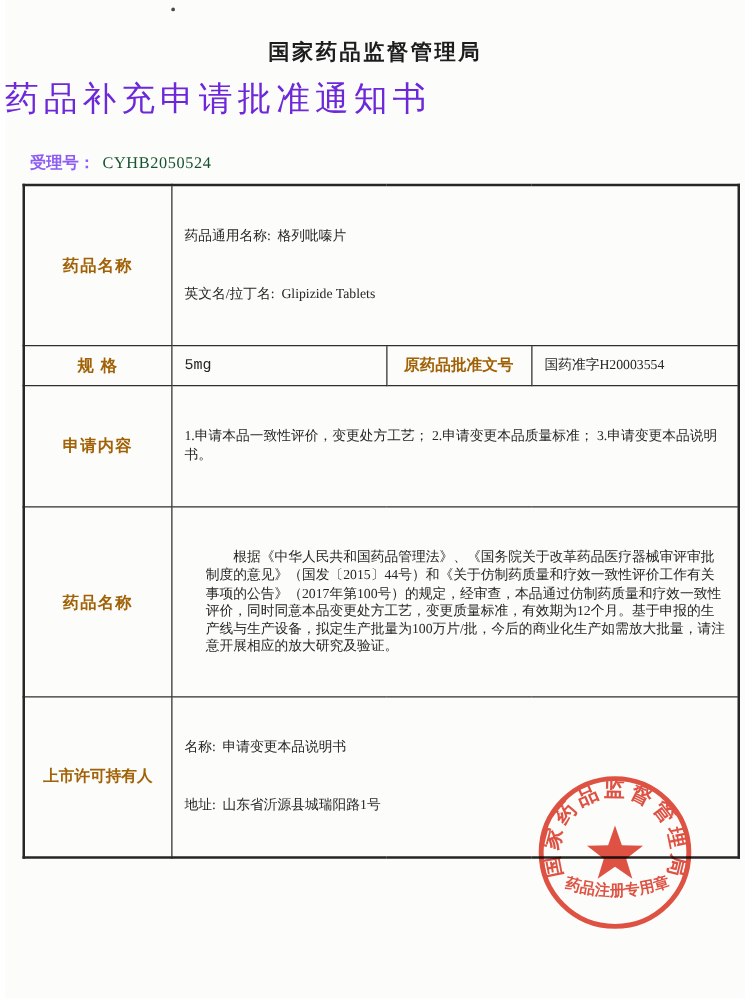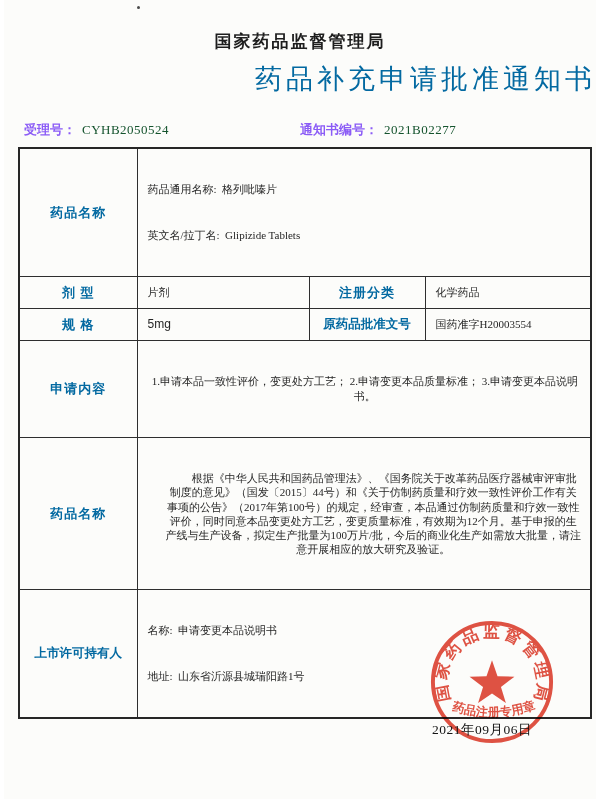--- a/index.html
+++ b/index.html
@@ -9,22 +9,22 @@
     font-family:"Liberation Serif","DejaVu Serif",serif; color:#232323;
   }
   .speck { position:absolute; left:133px; top:6px; width:3px; height:3px;
     background:#4a4a4a; border-radius:50%; }
   .agency {
     position:absolute; top:30px; left:0; right:0; text-align:center;
     font-family:"Liberation Sans","DejaVu Sans",sans-serif;
     font-weight:bold; font-size:17px; letter-spacing:2px; color:#1d1d1d;
   }
   .doc-title {
-    position:absolute; top:61px; left:0; right:0; text-align:right;
-    font-size:27px; letter-spacing:4px; color:#0369a1; font-weight:500;
+    position:absolute; top:61px; left:0; right:0; text-align:left;
+    font-size:27px; letter-spacing:4px; color:#6d28d9; font-weight:500;
   }
   .meta { position:absolute; top:121px; left:0; right:0; height:20px; font-size:13px; }
   .meta-left { position:absolute; left:20px; }
   .meta-right { position:absolute; left:296px; }
   .meta-label {
     font-family:"Liberation Sans","DejaVu Sans",sans-serif;
     font-weight:bold; color:#8b5cf6; margin-right:6px;
   }
   .meta-value { letter-spacing:0.5px; color:#14532d; }
 
@@ -32,30 +32,30 @@
     position:absolute; top:147px; left:14px; width:572px;
     border-collapse:collapse; table-layout:fixed;
     border:2px solid #262626;
   }
   table.approval th, table.approval td {
     border:1.5px solid #2e2e2e; overflow:hidden;
   }
   th.label {
     font-family:"Liberation Sans","DejaVu Sans",sans-serif;
     font-weight:bold; font-size:13px; text-align:center;
-    vertical-align:middle; color:#0369a1; padding:1px 2px; letter-spacing:1px;
+    vertical-align:middle; color:#a16207; padding:1px 2px; letter-spacing:1px;
   }
   th.label.tight { letter-spacing:0; font-size:12.5px;margin-left:30px; }
   td.content {
     font-size:11px; line-height:1.4; vertical-align:middle;
     padding:2px 8px 2px 10px; white-space:pre-wrap; color:#262626;
   }
   td.content .line { display:block; }
-  td.content.v-sans { font-family:Liberation Sans, sans-serif; font-size:12px; }
-  p.para { margin:0;text-align:center; }
+  td.content.v-sans { font-family:Liberation Mono, monospace; font-size:12px; }
+  p.para { margin:0; }
   p.para.indent { text-indent:2em; line-height:14.2px;margin-left:17px; }
   tr.r0{height:40px} tr.r1{height:32px} tr.r2{height:32px} tr.r3{height:32px}
   tr.r4{height:38px} tr.r5{height:86px} tr.r6{height:33px}
 
   .stamp {
     position:absolute; left:424px; top:618px; width:128px; height:128px;
     mix-blend-mode:multiply; opacity:0.88; z-index:2; pointer-events:none;
   }
   .issue-date {
     position:absolute; left:398px; top:721px; width:160px; text-align:center;
@@ -69,48 +69,39 @@
 
   <div class="speck"></div>
 
   <div class="agency">国家药品监督管理局</div>
   <div class="doc-title">药品补充申请批准通知书</div>
 
   <div class="meta">
     <div class="meta-left">
       <span class="meta-label">受理号：</span><span class="meta-value">CYHB2050524</span>
     </div>
-    <div class="meta-right">
-      <span class="meta-label">通知书编号：</span><span class="meta-value">2021B02277</span>
-    </div>
   </div>
 
   <table class="approval">
     <colgroup>
         <col style="width:118px">
         <col style="width:172px">
         <col style="width:116px">
         <col style="width:166px">
       </colgroup>
 
     <tbody>
         <tr class="r0">
       <th class="label">药品名称</th>
       <td class="content" colspan="3">
         <span class="line">药品通用名称:  格列吡嗪片</span>
         <span class="line">英文名/拉丁名:  Glipizide Tablets</span>
       </td>
     </tr>
 
-    <tr class="r1">
-      <th class="label">剂 型</th>
-      <td class="content">片剂</td>
-      <th class="label">注册分类</th>
-      <td class="content">化学药品</td>
-    </tr>
 
     <tr class="r2">
       <th class="label">规 格</th>
       <td class="content v-sans">5mg</td>
       <th class="label tight">原药品批准文号</th>
       <td class="content">国药准字H20003554</td>
     </tr>
 
 
     <tr class="r4">
@@ -148,15 +139,14 @@
       </defs>
       <text font-size="17" font-weight="bold" style="letter-spacing:3.5px" font-family="Liberation Serif, DejaVu Serif, serif" fill="#dd3b2a">
         <textPath href="#ring-path" startOffset="1">国家药品监督管理局</textPath>
       </text>
       <text font-size="12.5" font-weight="bold" font-family="Liberation Serif, DejaVu Serif, serif" fill="#dd3b2a">
         <textPath href="#caption-path" startOffset="1">药品注册专用章</textPath>
       </text>
     </svg>
   </div>
 
-  <div class="issue-date">2021年09月06日</div>
 
 </div>
 
 </body></html>

